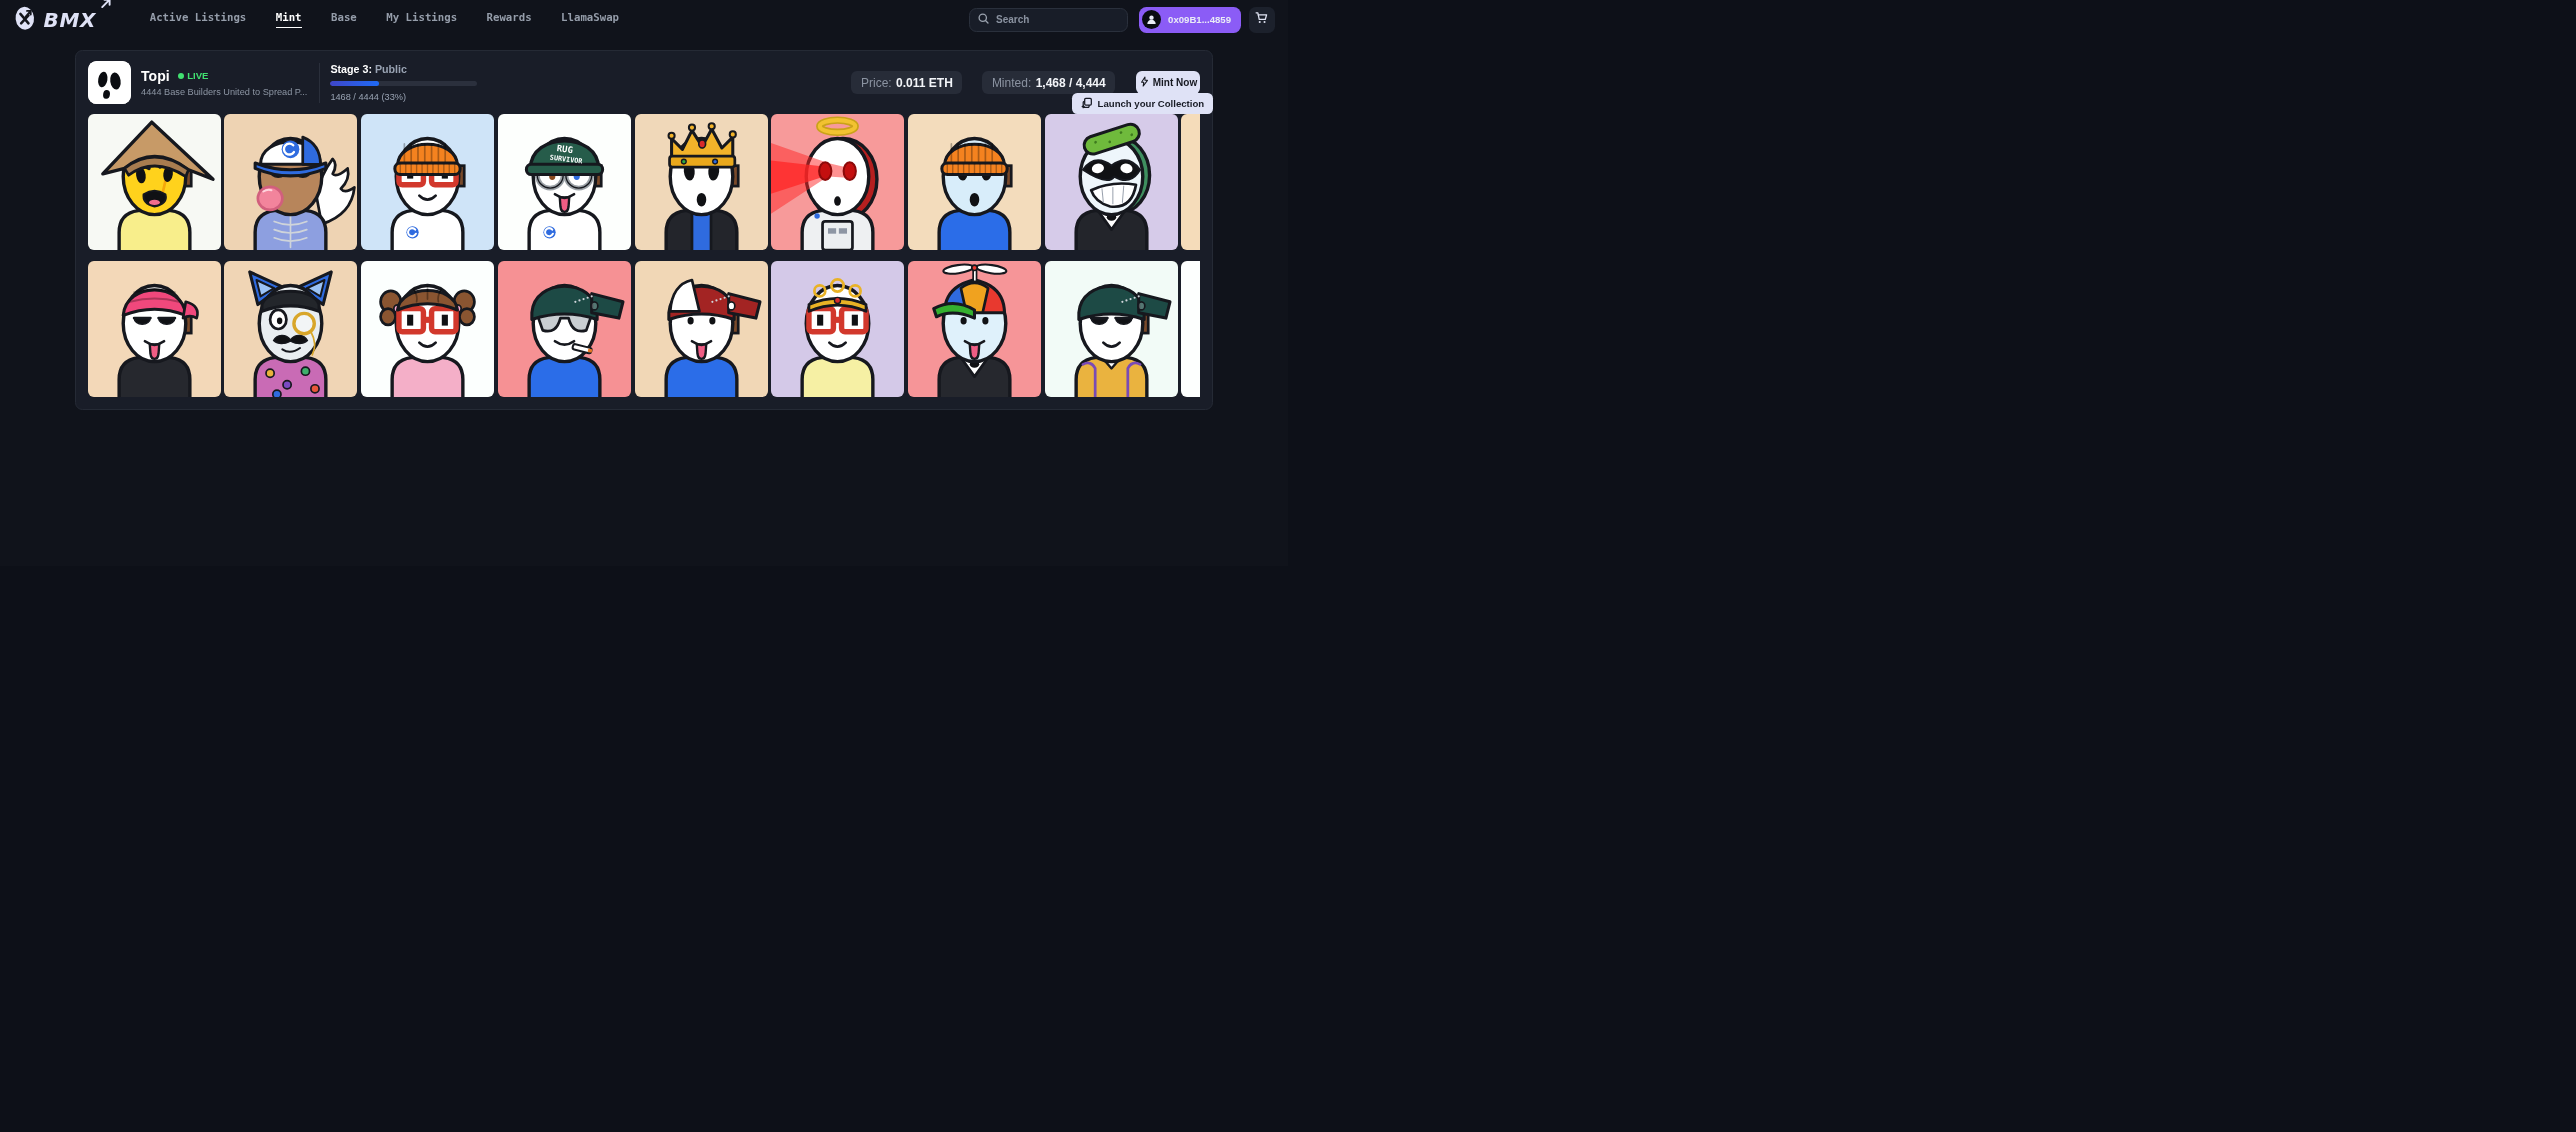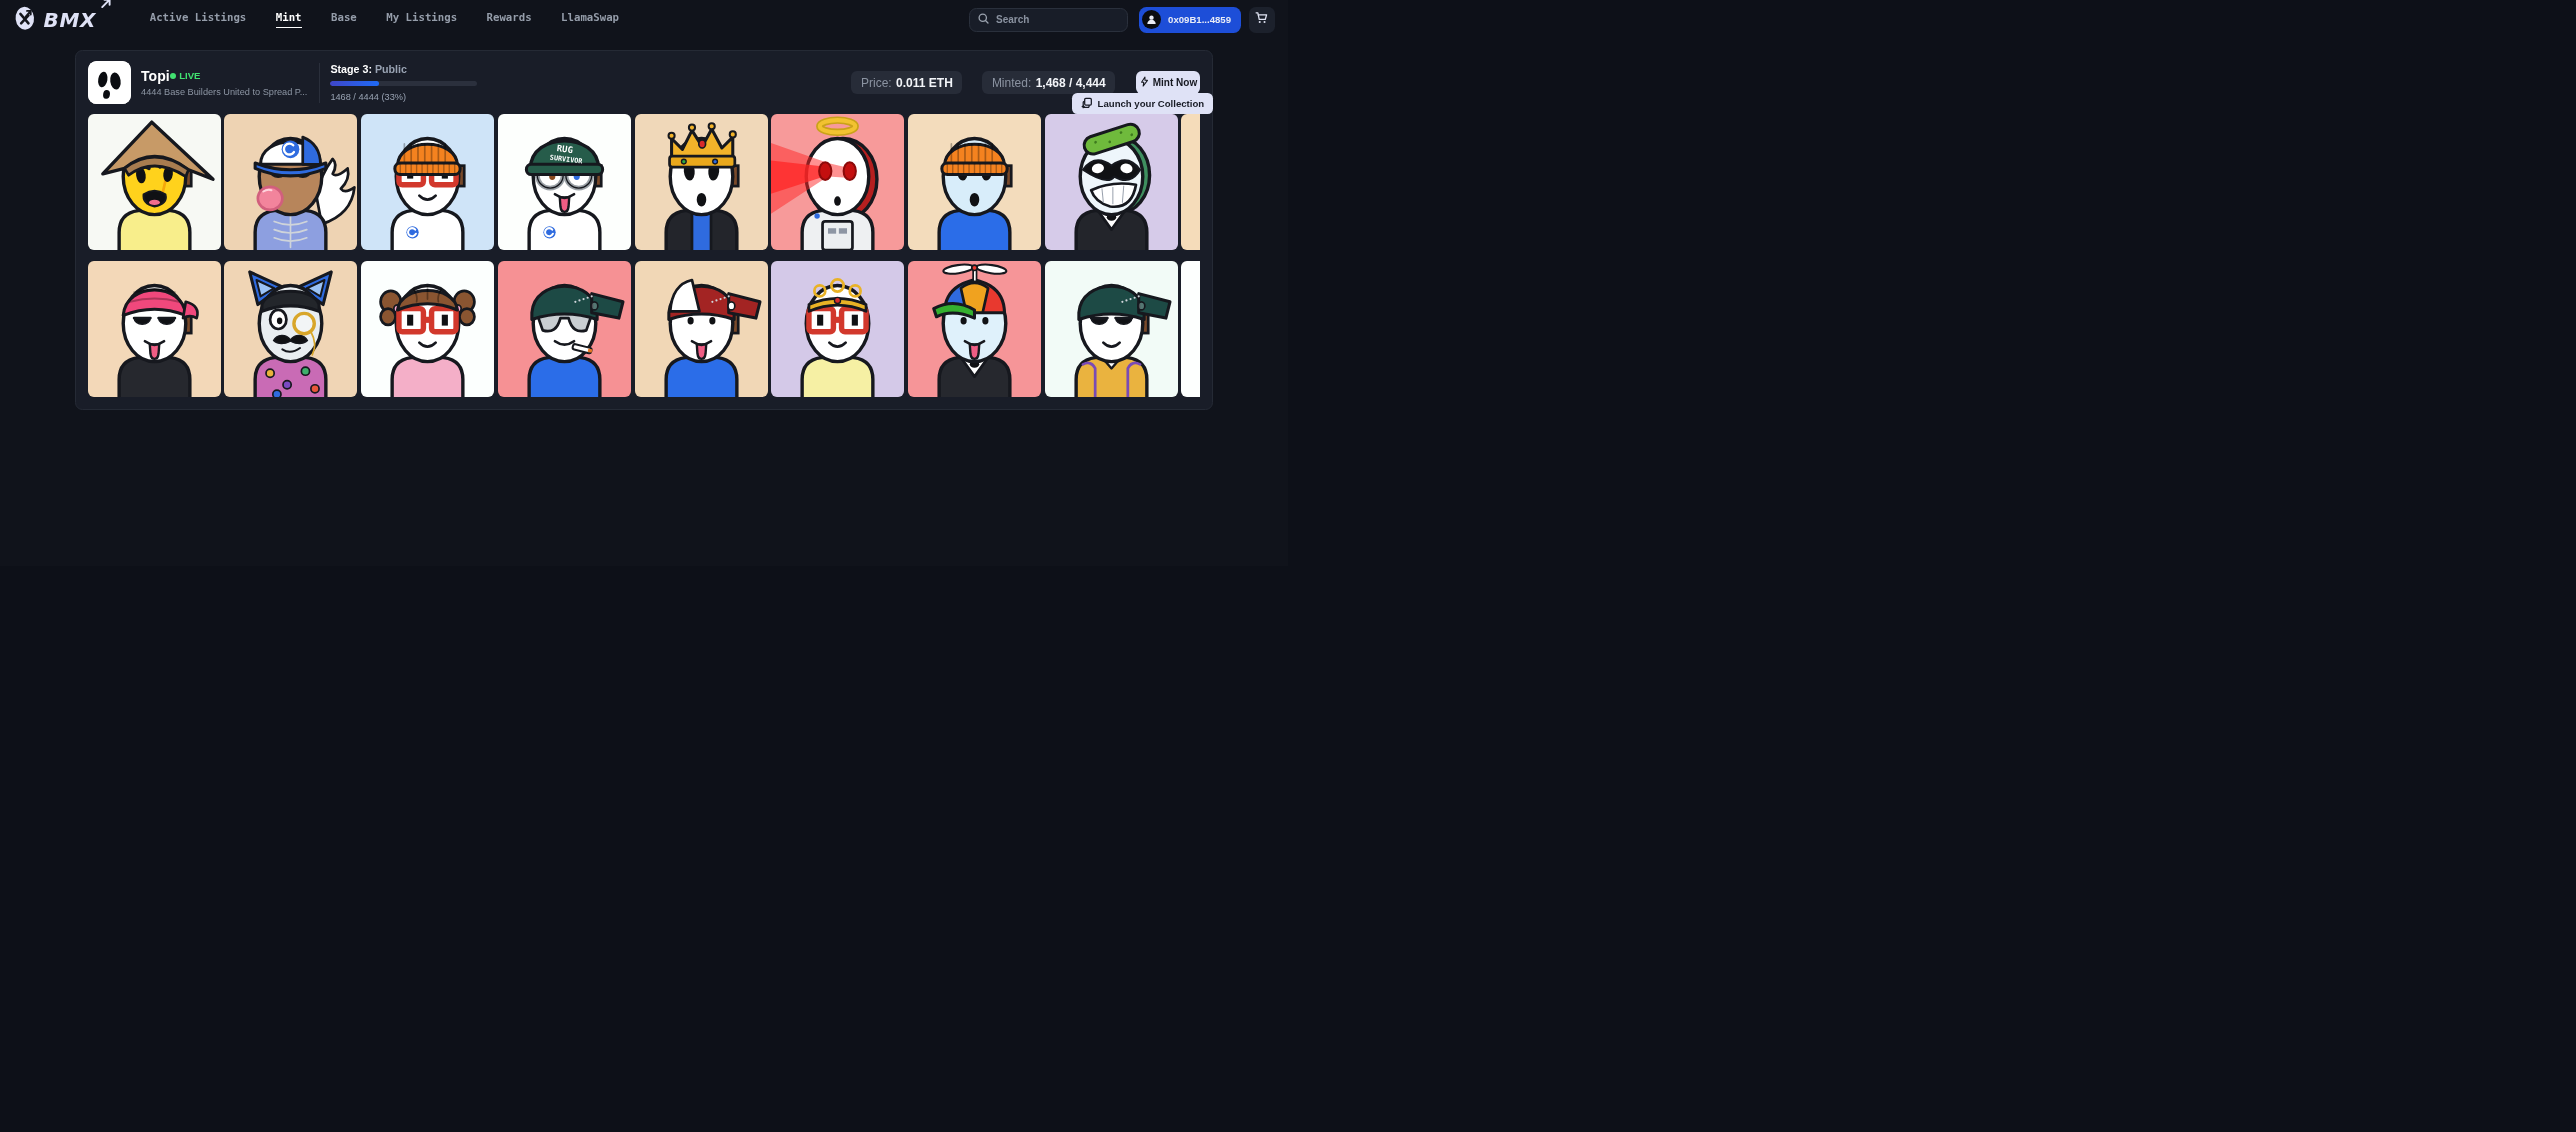--- a/index.html
+++ b/index.html
@@ -17,42 +17,42 @@
   .nav-links { display:flex; gap:29.5px; margin-left:47px;
     font-family:"DejaVu Sans Mono", monospace; font-weight:700; font-size:10.7px; }
   .nav-link { color:#959daa; text-decoration:none; cursor:pointer; white-space:nowrap; }
   .nav-link.active { color:#ffffff; border-bottom:1.5px solid #fff; padding-bottom:2.2px; }
   .nav-spacer { flex:1; }
   .search { display:flex; align-items:center; gap:6.6px; width:159px; height:24px;
     background:#181d28; border:0.7px solid #2a303c; border-radius:7.4px; padding:0 8px; margin-right:10.3px; }
   .search input { background:transparent; border:none; outline:none; color:#e8eaf2;
     font-family:"Liberation Sans", sans-serif; font-size:10px; font-weight:600; width:100%; }
   .search input::placeholder { color:#8a92a0; }
-  .wallet { display:flex; align-items:center; gap:6.6px; height:26px; background:#1d4ed8;
+  .wallet { display:flex; align-items:center; gap:6.6px; height:26px; background:#8b5cf6;
     border-radius:7.4px; padding:0 10.3px 0 3.7px; cursor:pointer; }
   .wallet-avatar { width:19px; height:19px; border-radius:50%; background:#0a0c11;
     display:flex; align-items:center; justify-content:center; }
   .wallet-addr { font-size:9.6px; font-weight:700; color:#e9ecf6; }
   .cart-btn { width:26px; height:26px; margin-left:7.4px; background:#1c212c; border:none;
     border-radius:6.6px; display:flex; align-items:center; justify-content:center; cursor:pointer; }
   
   .content { padding:0 75px; position:relative; }
   .page-title { font-family:"DejaVu Sans Mono", monospace; font-weight:700; font-size:16px;
     color:#fff; margin:11.8px 0 6.6px; letter-spacing:0.4px; }
   .page-sub { font-size:9.6px; color:#99a2ae; }
   .launch-btn { position:absolute; right:75px; top:43px; display:flex; align-items:center; gap:5.2px;
     height:21.4px; padding:0 8.8px; background:#dfe2f6; color:#181b25; border:none; border-radius:5.2px;
     font-family:"Liberation Sans", sans-serif; font-size:9.6px; font-weight:600; cursor:pointer; }
   
   .card { margin-top:11px; background:#191d28; border:0.7px solid #252a35; border-radius:7.4px;
     padding:9.6px 11.8px 11.8px; }
   .card-head { display:flex; align-items:center; gap:10.3px; height:44px; }
   .thumb { width:43px; height:43px; border-radius:8.8px; background:#fff; flex:none; cursor:pointer; }
   .name-col { width:168px; flex:none; }
-  .name-row { display:flex; align-items:center; gap:0; margin-bottom:3.7px; }
+  .name-row { display:flex; align-items:center; gap:8px; margin-bottom:3.7px; }
   .coll-name { font-size:14px; font-weight:800; color:#fff; }
   .live { display:flex; align-items:center; gap:3.7px; font-size:9.6px; font-weight:800; color:#41e070; }
   .live-dot { width:5.9px; height:5.9px; border-radius:50%; background:#41e070; }
   .coll-desc { font-size:9.2px; color:#8d96a4; white-space:nowrap; overflow:hidden; }
   .vdiv { width:0.7px; height:40px; background:#2a2f3b; flex:none; }
   .stage-col { width:149px; flex:none; }
   .stage-line { font-size:10.7px; margin-bottom:5.9px; }
   .stage-label { color:#fff; font-weight:700; }
   .stage-value { color:#99a3b3; font-weight:600; }
   .bar { width:147px; height:5.2px; border-radius:73px; background:#2b303d; overflow:hidden; }

